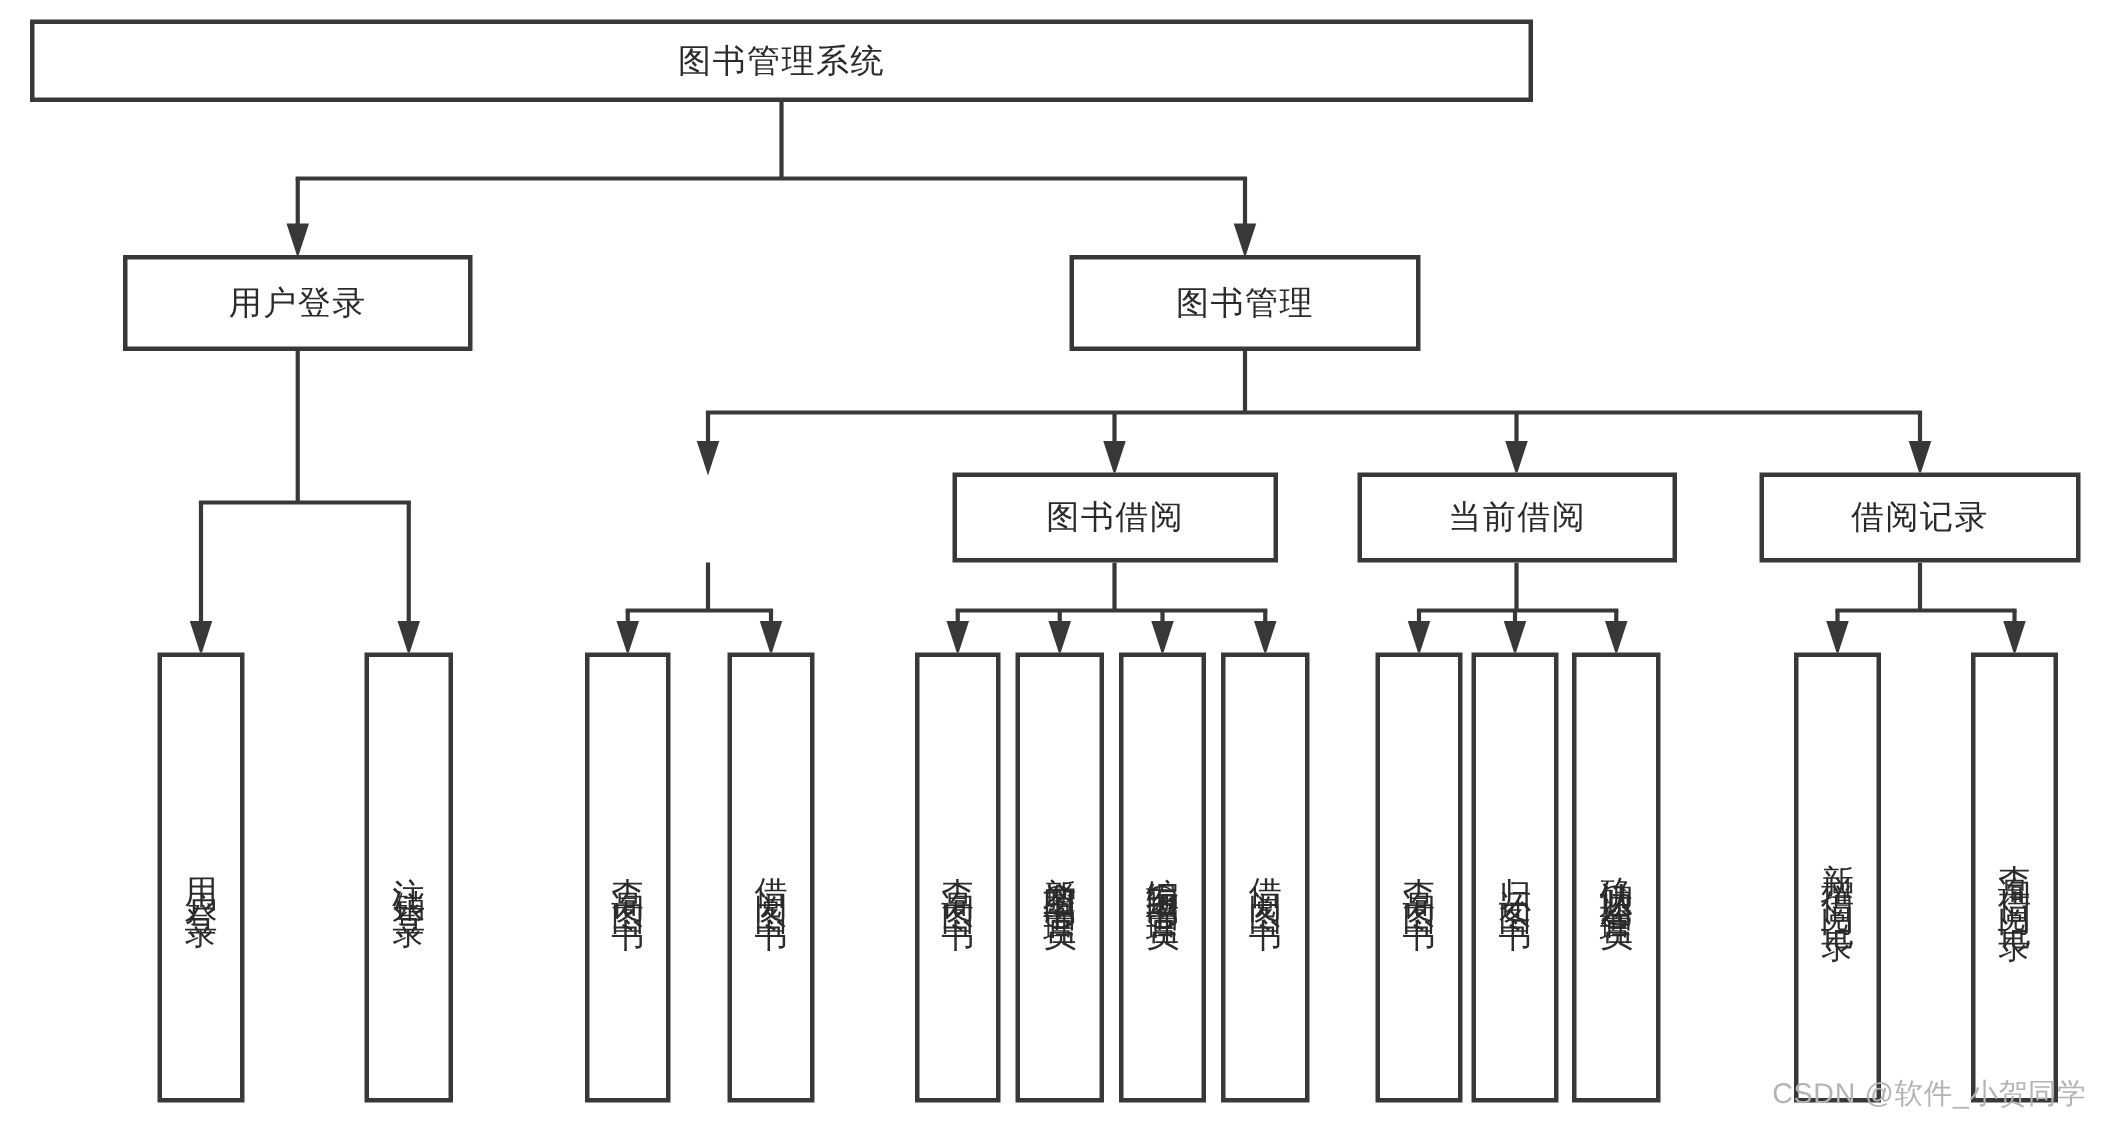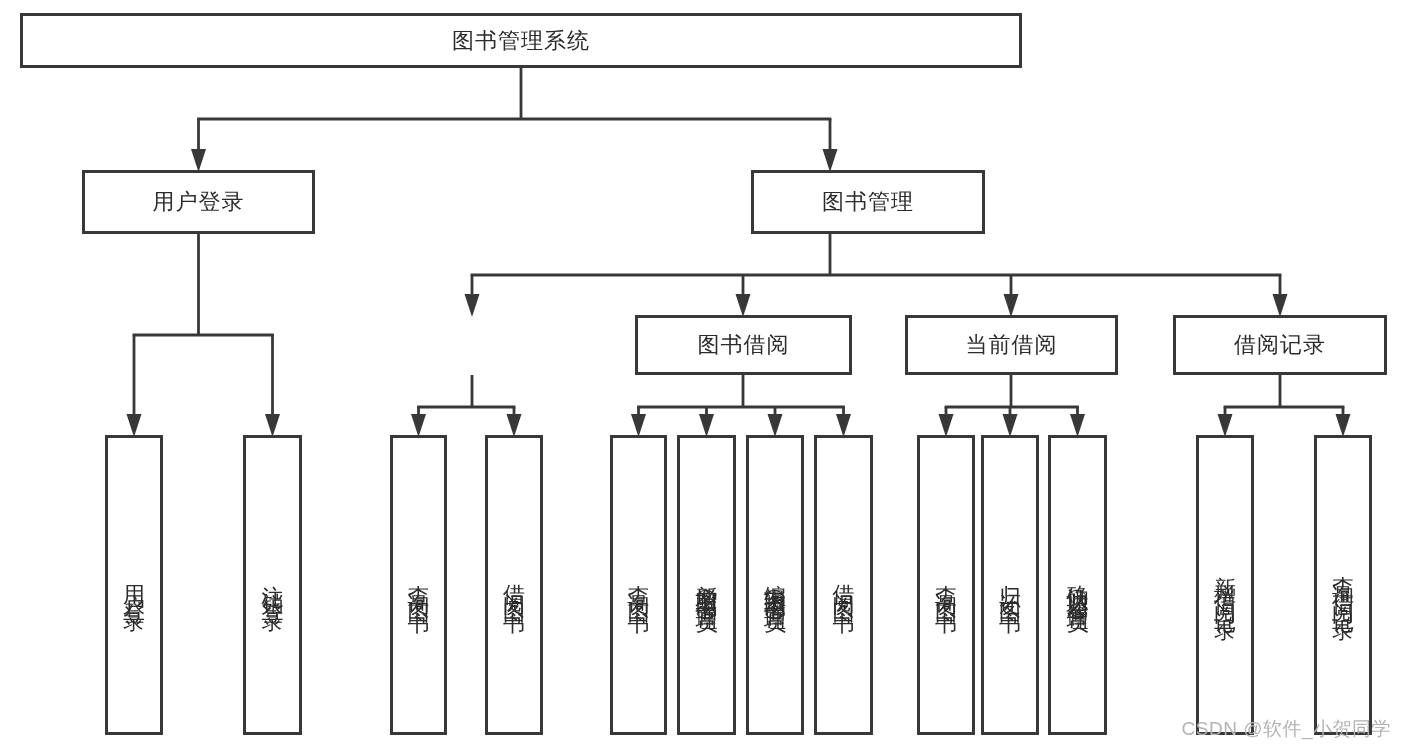--- a/index.html
+++ b/index.html
@@ -124,21 +124,21 @@
       <path d="M1223.6,407 H1344.4" stroke="#383838" stroke-width="2.8" fill="none"></path>
       <path d="M1225,407 V418" stroke="#383838" stroke-width="2.8" fill="none"></path>
       <polygon points="1217.5,414 1232.5,414 1225,437" fill="#383838"></polygon>
       <path d="M1343,407 V418" stroke="#383838" stroke-width="2.8" fill="none"></path>
       <polygon points="1335.5,414 1350.5,414 1343,437" fill="#383838"></polygon>
     </svg>
 
   <div class="node" style="left:20px; top:13px; width:1002px; height:55px;">图书管理系统</div>
 
   <div class="node" style="left:82px; top:170px; width:233px; height:64px;">用户登录</div>
-  <div class="node" style="left:713px; top:170px; width:234px; height:64px;margin-left:38px;">图书管理</div>
+  <div class="node" style="left:713px; top:170px; width:234px; height:64px;">图书管理</div>
 
   <div class="node" style="left:905px; top:315px; width:213px; height:60px;">当前借阅</div>
   <div class="node" style="left:635px; top:315px; width:217px; height:60px;">图书借阅</div>
   <div class="node" style="left:1173px; top:315px; width:214px; height:60px;">借阅记录</div>
 
   <div class="leaf" style="left:105px; top:435px; width:58px; height:300px;">
     <span>用户登录</span>
   </div>
   <div class="leaf" style="left:243px; top:435px; width:59px; height:300px;">
     <span>注销登录</span>

